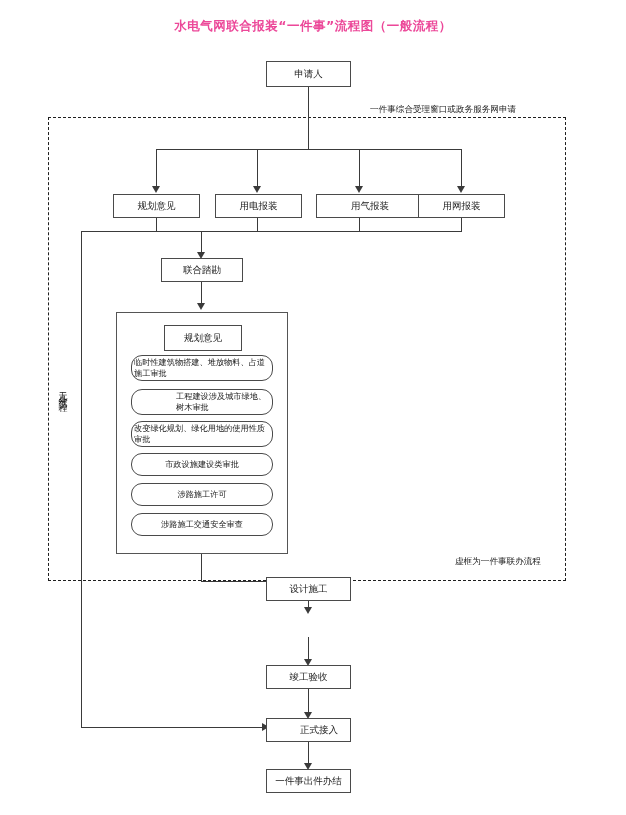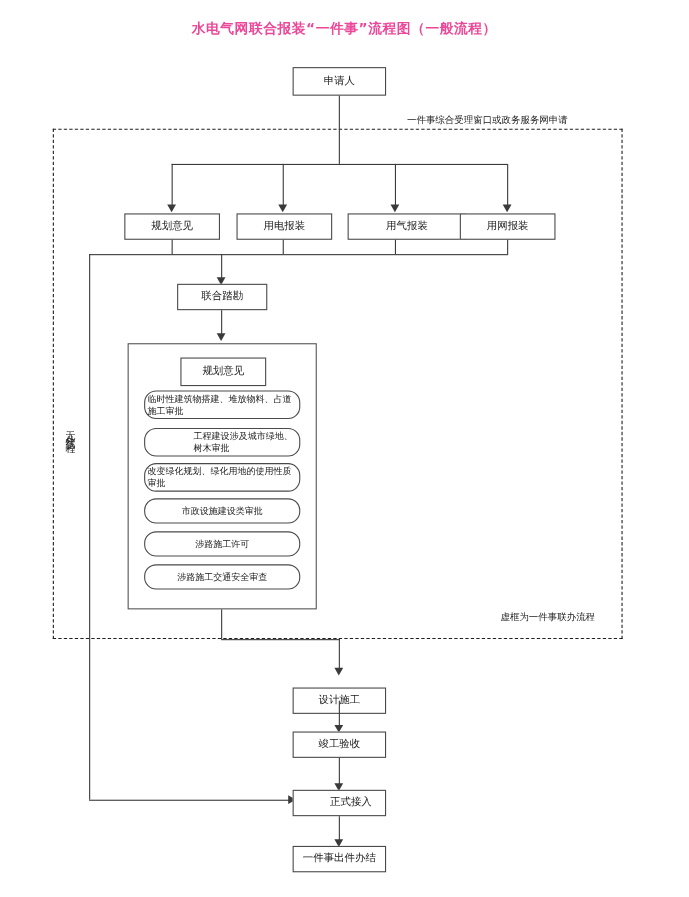--- a/index.html
+++ b/index.html
@@ -177,21 +177,21 @@
 
   <div class="box small" style="left:131px; top:483px; width:142px; height:23px;">涉路施工许可</div>
 
   <div class="box small" style="left:131px; top:513px; width:142px; height:23px;">涉路施工交通安全审查</div>
 
   <div class="vline" style="left:201px; top:554px; height:27px;"></div>
   <div class="hline" style="left:201px; top:581px; width:108px;"></div>
   <div class="vline" style="left:308px; top:581px; height:29px;"></div>
   <div class="arrow-down" style="left:304px; top:607px;"></div>
 
-  <div class="box" style="left:266px; top:625px; width:85px; height:24px;">设计施工</div>
+  <div class="box" style="left:266px; top:577px; width:85px; height:24px;">设计施工</div>
 
   <div class="vline" style="left:308px; top:637px; height:25px;"></div>
   <div class="arrow-down" style="left:304px; top:659px;"></div>
 
   <div class="box" style="left:266px; top:665px; width:85px; height:24px;">竣工验收</div>
 
   <div class="vline" style="left:308px; top:689px; height:26px;"></div>
   <div class="arrow-down" style="left:304px; top:712px;"></div>
 
   <div class="box" style="left:266px; top:718px; width:85px; height:24px;padding-left:23px;">正式接入</div>

